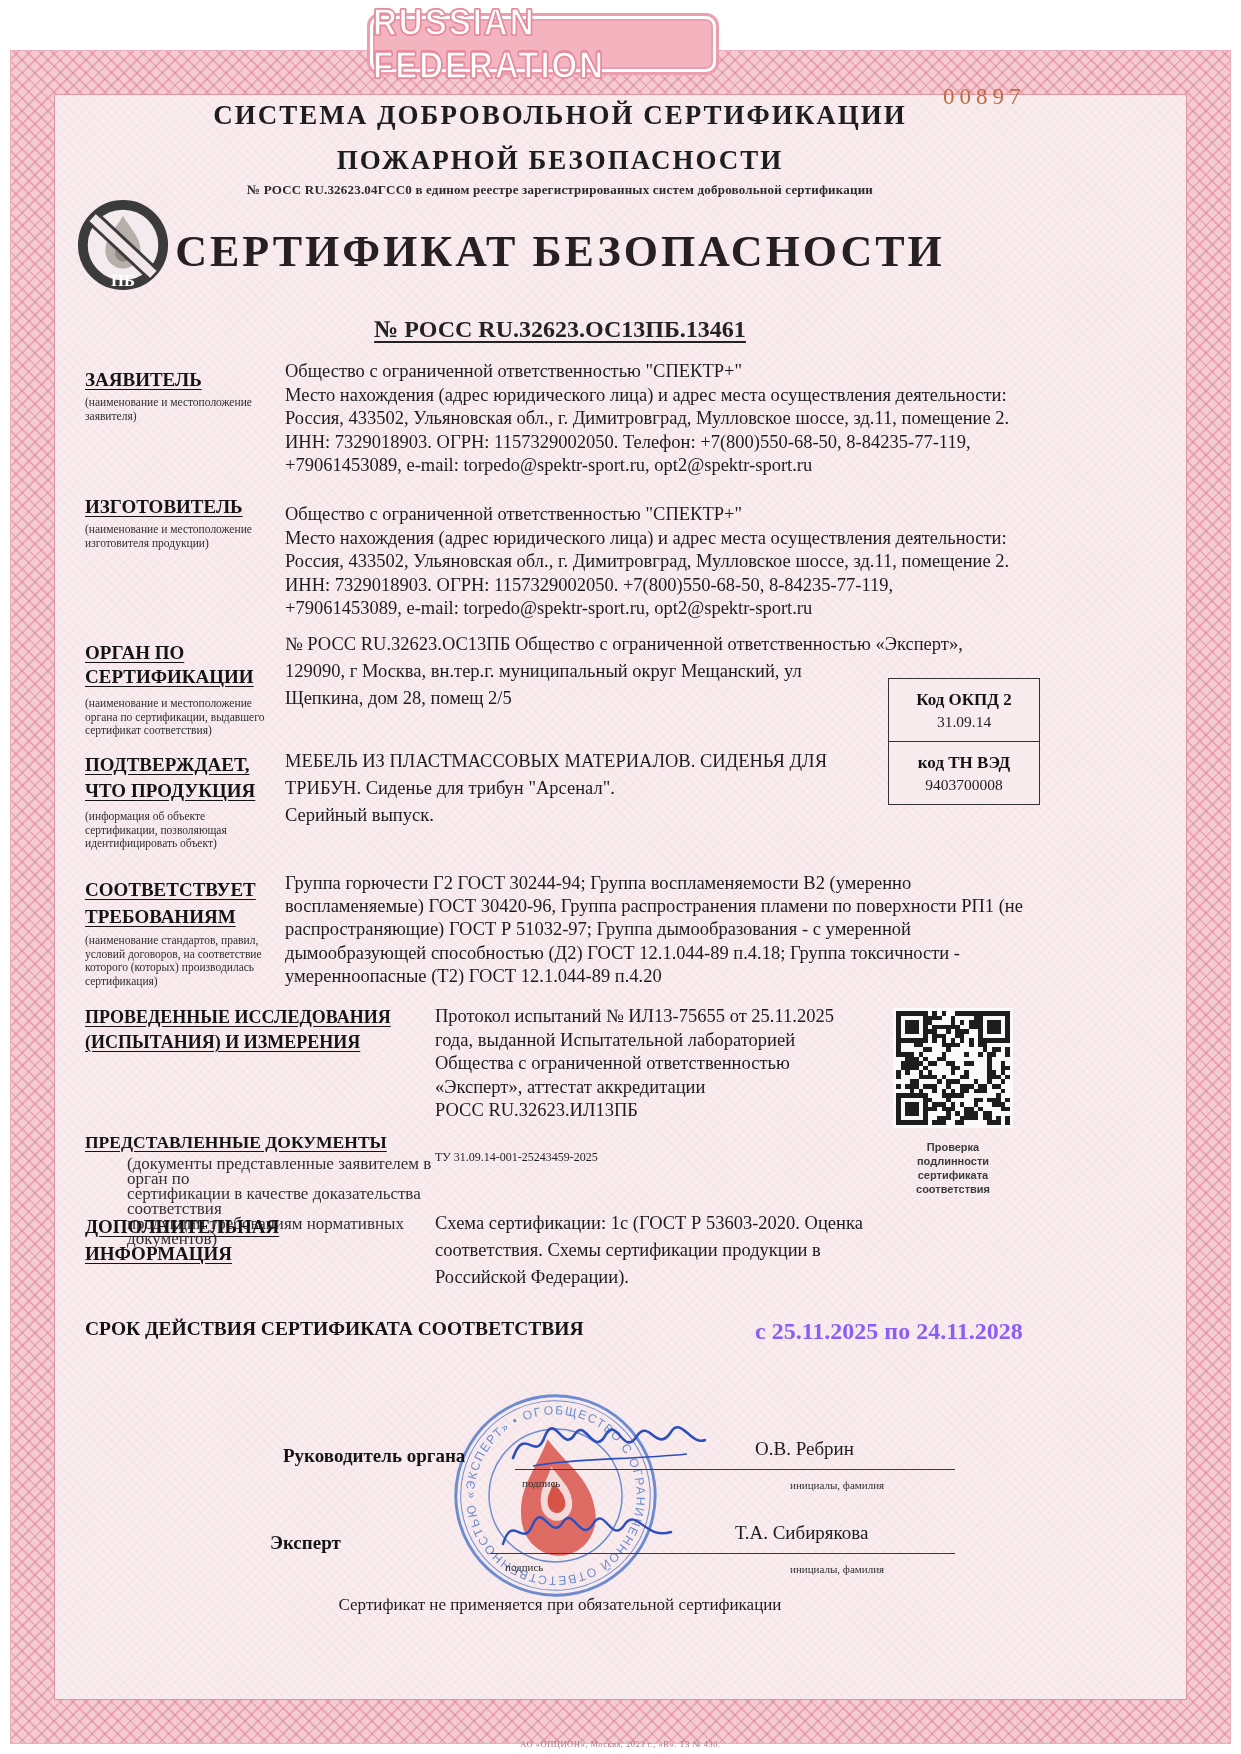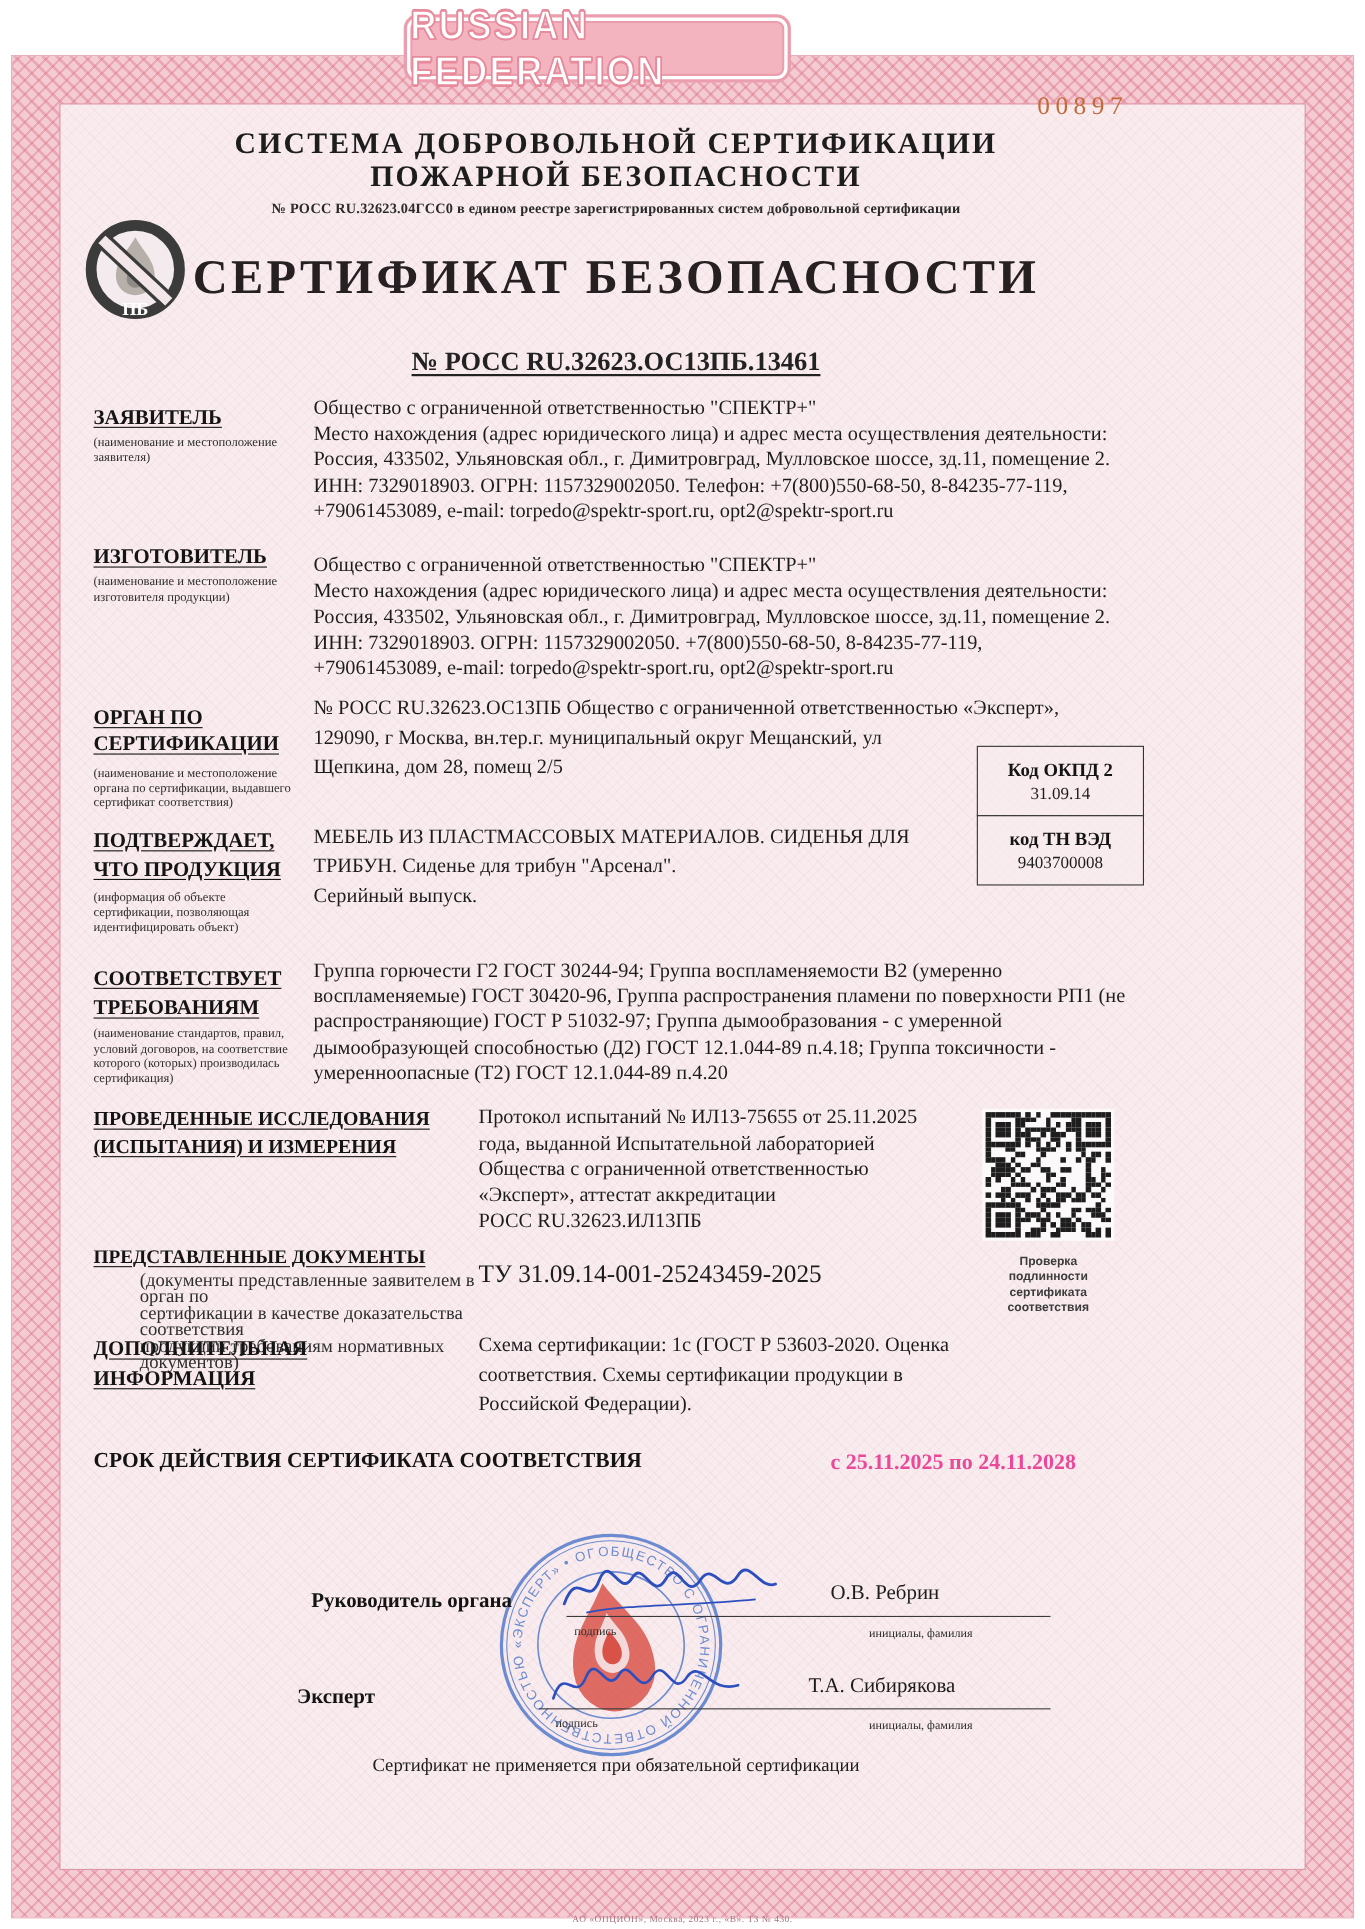--- a/index.html
+++ b/index.html
@@ -22,21 +22,21 @@
   
   .badge{position:absolute;left:370px;top:16px;width:340px;height:50px;z-index:5;
     background:#f3b4c0;border:3px solid #fff;box-shadow:0 0 0 3px #eb9fae, inset 0 0 0 2px #eb9fae;
     border-radius:10px;display:flex;align-items:center;justify-content:center;}
   .badge span{font-family:"Liberation Sans",sans-serif;font-weight:bold;font-size:33px;
     letter-spacing:2px;color:#fff;-webkit-text-stroke:1.3px #e78a9c;
     text-shadow:0 1px 0 #e78a9c,0 -1px 0 #e78a9c,1px 0 0 #e78a9c,-1px 0 0 #e78a9c;transform:scaleY(1.12);}
   .serial{position:absolute;left:943px;top:84px;z-index:6;font-size:23px;letter-spacing:5px;color:#c26b39;}
   .center-col{position:absolute;left:85px;width:950px;text-align:center;z-index:4;}
   .sys-line{font-weight:bold;font-size:27px;letter-spacing:2px;color:#1d1d1d;}
-  .t-sys1{top:115px;} .t-sys2{top:145px;}
+  .t-sys1{top:100px;} .t-sys2{top:145px;}
   .t-registry{top:182px;font-size:13px;font-weight:bold;letter-spacing:.2px;color:#2a2a2a;}
   .logo{position:absolute;left:76px;top:198px;width:94px;height:94px;z-index:5;}
   .t-main{top:226px;font-weight:bold;font-size:44px;letter-spacing:3px;color:#262022;}
   .t-number{top:316px;font-weight:bold;font-size:24px;text-decoration:underline;text-underline-offset:4px;}
   .t-numcap{top:348px;font-size:13px;color:#3a3a3a;}
   
   .sec-label{position:absolute;left:85px;width:220px;font-weight:bold;font-size:19px;line-height:24px;
     text-decoration:underline;text-underline-offset:3px;color:#141414;z-index:4;}
   .sec-sub{position:absolute;left:85px;width:215px;font-size:11.5px;line-height:13.5px;color:#2f2f2f;z-index:4;}
   .sec-text{position:absolute;left:285px;width:770px;font-size:18.5px;line-height:23.5px;color:#1c1c1c;z-index:4;}
@@ -57,25 +57,25 @@
   .pos-tests-label{top:1005px;width:360px;font-size:18px;line-height:25px;}
   .pos-tests-text{left:435px;top:1005px;width:455px;}
   .qr{position:absolute;left:893px;top:1008px;width:120px;height:120px;z-index:4;
     display:grid;grid-template-columns:repeat(25,1fr);grid-template-rows:repeat(25,1fr);
     background:#fcf9fa;padding:3px;box-sizing:border-box;}
   .qr i{background:#1d1d1d;}
   .qr-caption{position:absolute;left:886px;top:1140px;width:134px;text-align:center;
     font-family:"Liberation Sans",sans-serif;font-weight:bold;font-size:11px;line-height:14px;color:#3c3c3c;z-index:4;}
   .pos-docs-label{top:1130px;width:360px;font-size:17.5px;}
   .pos-docs-sub{top:1156px;width:340px;font-size:17px;line-height:15px;margin-left:42px;}
-  .pos-docs-text{left:435px;top:1146px;font-size:23px;}
+  .pos-docs-text{left:435px;top:1146px;font-size:12px;}
   .pos-add-label{top:1213px;line-height:27px;}
   .pos-add-text{left:435px;top:1210px;width:490px;line-height:27px;}
   .valid-label{position:absolute;left:85px;top:1318px;font-weight:bold;font-size:19.5px;color:#141414;z-index:4;}
-  .valid-value{position:absolute;left:755px;top:1318px;font-weight:bold;font-size:20px;color:#ec4899;z-index:4;}
+  .valid-value{position:absolute;left:755px;top:1318px;font-weight:bold;font-size:24px;color:#8b5cf6;z-index:4;}
   
   .stamp{position:absolute;left:448px;top:1388px;width:215px;height:215px;transform:rotate(-8deg);z-index:3;}
   .sig{position:absolute;z-index:6;}
   .sig1{left:505px;top:1408px;width:205px;height:66px;}
   .sig2{left:495px;top:1498px;width:185px;height:62px;}
   .sig-label{position:absolute;font-weight:bold;font-size:19px;color:#141414;z-index:5;}
   .row1-label{left:283px;top:1445px;} .row2-label{left:270px;top:1532px;}
   .sig-line{position:absolute;border-bottom:1.6px solid #3a3a3a;z-index:5;}
   .row1-line{left:515px;top:1469px;width:440px;}
   .row2-line{left:490px;top:1553px;width:465px;}

